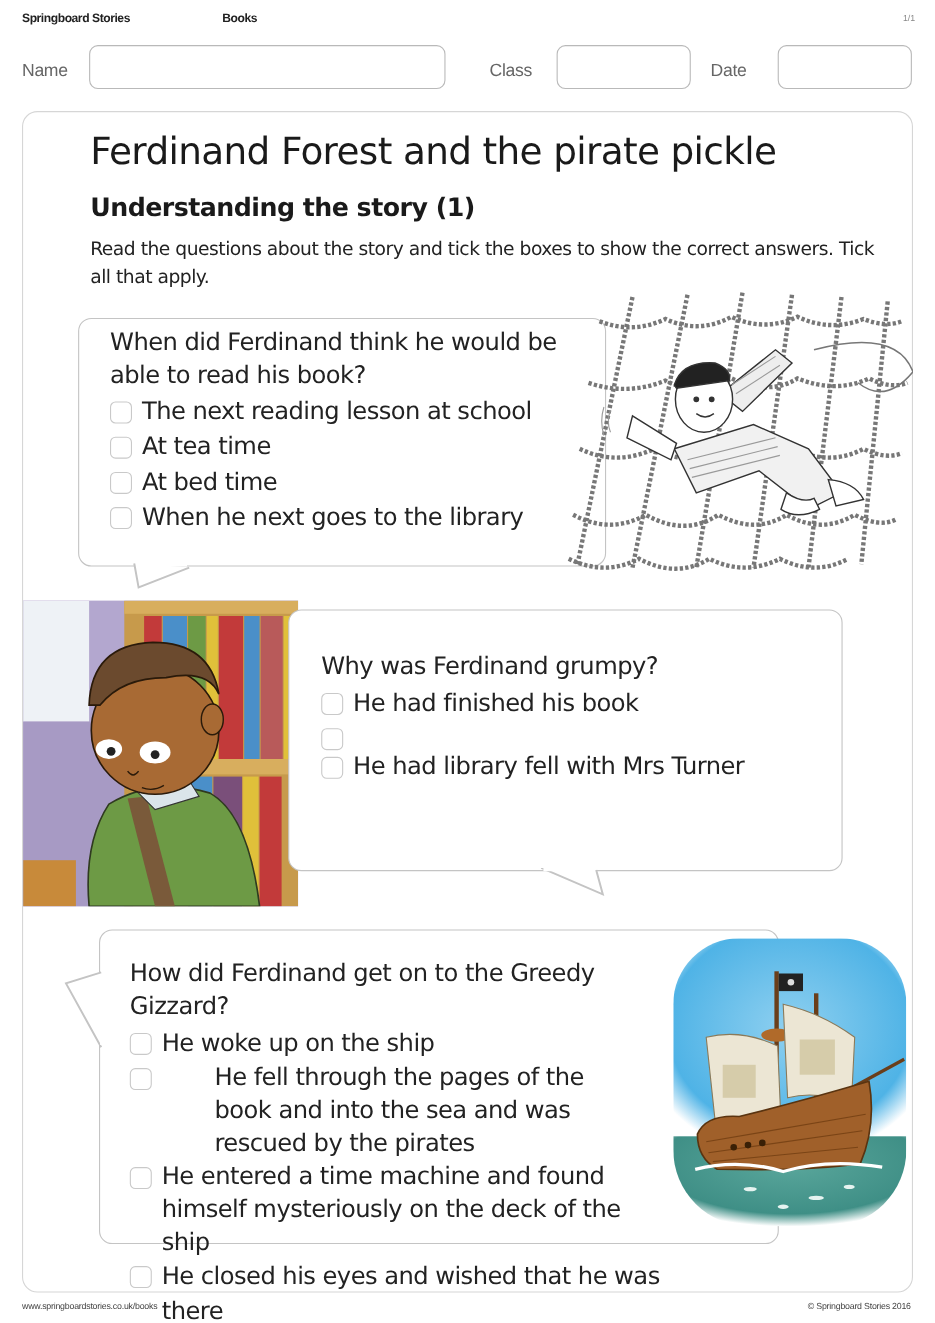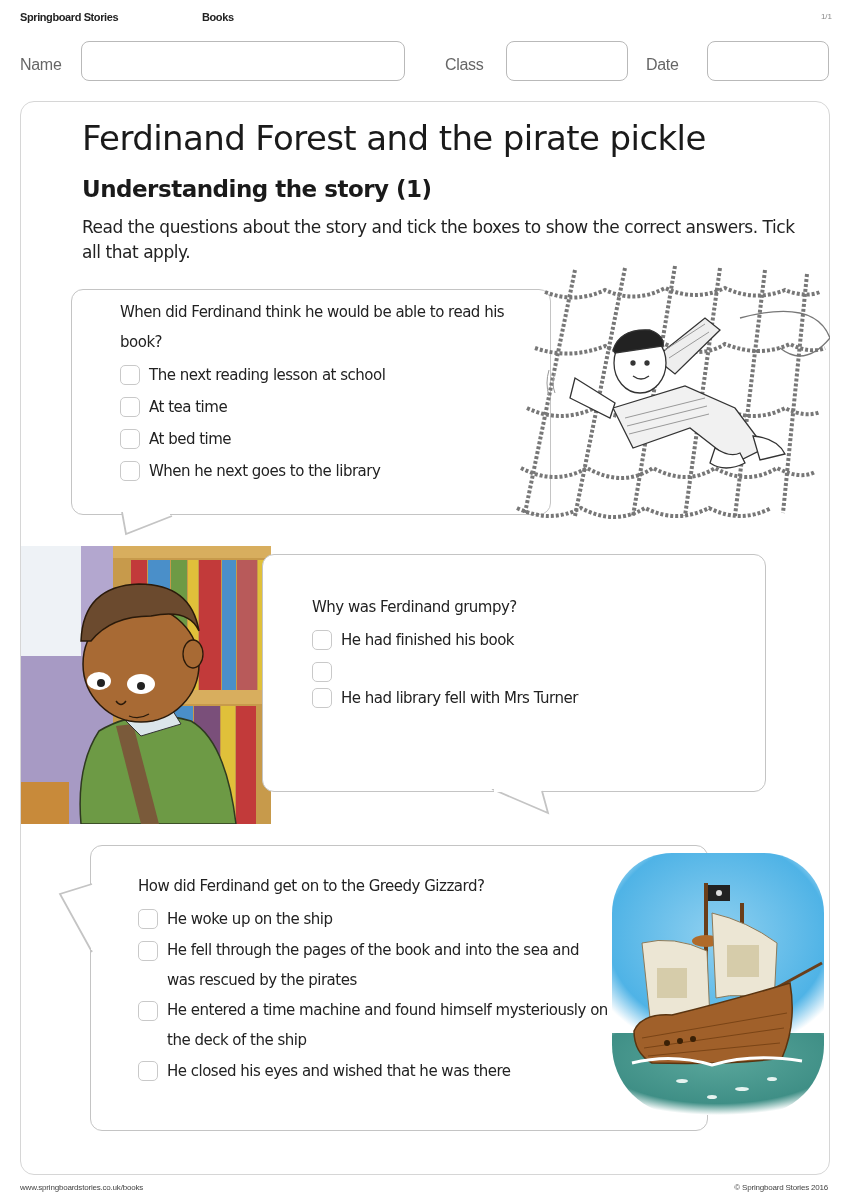--- a/index.html
+++ b/index.html
@@ -14,21 +14,21 @@
   .flabel { position: absolute; top: 16px; font-size: 16px; color: #666; font-family: "Liberation Sans", sans-serif; letter-spacing: -0.3px; text-align: center; }
   .fbox { position: absolute; top: 1px; height: 40px; border: 1.5px solid #b9b9b9; border-radius: 8px; background: #fff; }
 
   .frame { position: absolute; left: 20px; top: 101px; width: 810px; height: 1074px; border: 1.5px solid #d6d6d6; border-radius: 14px; background: #fff; }
 
   .title { position: absolute; left: 82px; top: 118px; font-size: 34px; font-family: "DejaVu Sans", sans-serif; font-weight: normal; color: #1a1a1a; letter-spacing: -0.6px; white-space: nowrap; }
   .subtitle { position: absolute; left: 82px; top: 176px; font-size: 23px; color: #1a1a1a; letter-spacing: -0.5px; white-space: nowrap; }
   .instructions { position: absolute; left: 82px; top: 215px; width: 720px; font-size: 17px; line-height: 25px; color: #222; letter-spacing: -0.45px; }
 
   .bubble { position: absolute; border: 1.8px solid #c4c4c4; border-radius: 12px; background: #fff; }
-  .q { position: absolute; font-size: 15px; line-height: 30px; color: #222; letter-spacing: -0.5px; margin-left: 20px; }
+  .q { position: absolute; font-size: 22px; line-height: 30px; color: #222; letter-spacing: -0.5px; }
   .q .qtext { display: block; margin-bottom: 2px; line-height: 30px; }
   .opt { display: flex; align-items: flex-start; line-height: 32px; }
   .cb { flex: 0 0 auto; width: 20px; height: 20px; border: 1.6px solid #c9c9c9; border-radius: 5px; margin-top: 6px; margin-right: 9px; background: #fff; cursor: pointer; }
   .opt .otext { display: block; }
 
   .tail { position: absolute; }
 
   .art { position: absolute; overflow: hidden; }
   .footer-left { position: absolute; left: 20px; top: 1183px; font-size: 8px; color: #444; font-family: "Liberation Sans", sans-serif; letter-spacing: -0.2px; }
   .footer-right { position: absolute; right: 22px; top: 1183px; font-size: 8px; color: #444; font-family: "Liberation Sans", sans-serif; letter-spacing: -0.2px; padding-left: 32px; }
@@ -233,21 +233,21 @@
       </g>
   </svg>
 </div>
 
 <div class="q" style="left:118px; top:871px; width:500px;">
   <span class="qtext">How did Ferdinand  get on to the Greedy Gizzard?</span>
   <div class="opt">
       <span class="cb"></span>
       <span class="otext">He woke up on the ship</span>
     </div>
-  <div class="opt" style="width:470px;">
+  <div class="opt" style="width:470px;gap:48px;">
       <span class="cb"></span>
       <span class="otext" style="line-height:30px;">He fell through the pages of the book and into the sea and was rescued by the pirates</span>
     </div>
   <div class="opt" style="width:470px;">
       <span class="cb"></span>
       <span class="otext" style="line-height:30px;">He entered a time machine and found himself mysteriously on the deck of the ship</span>
     </div>
   <div class="opt">
       <span class="cb"></span>
       <span class="otext">He closed his eyes and wished that he was there</span>

